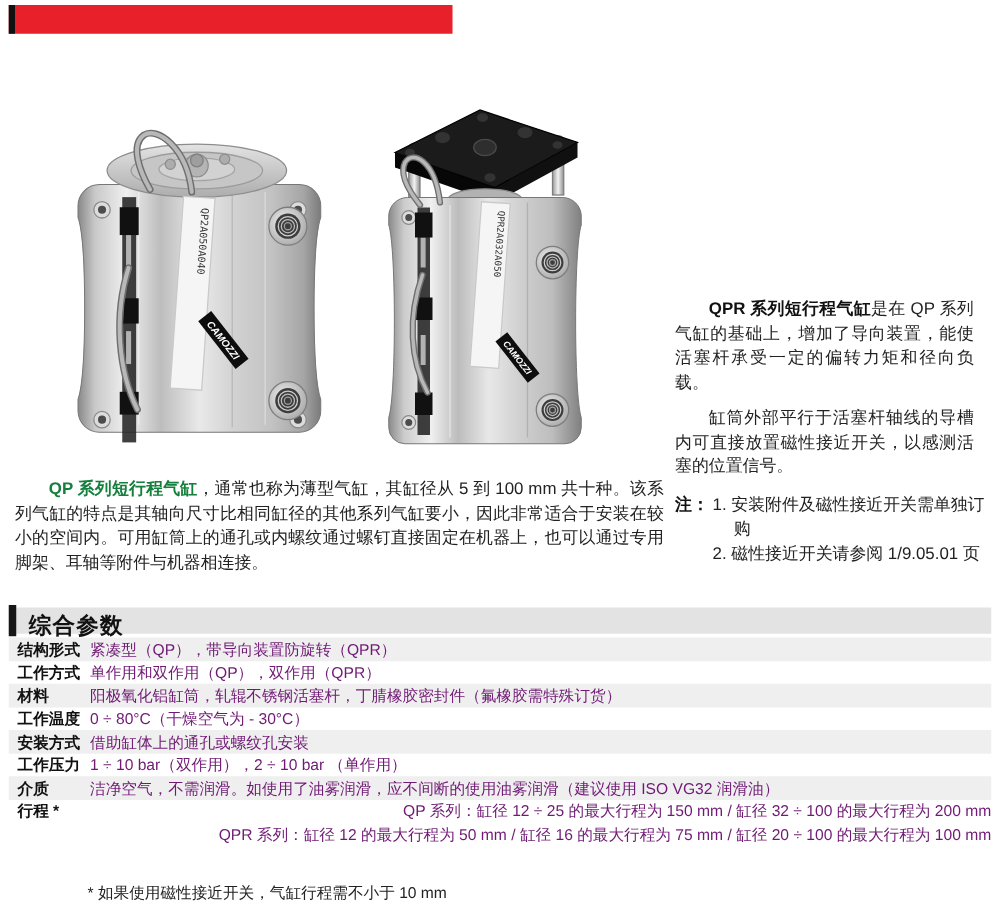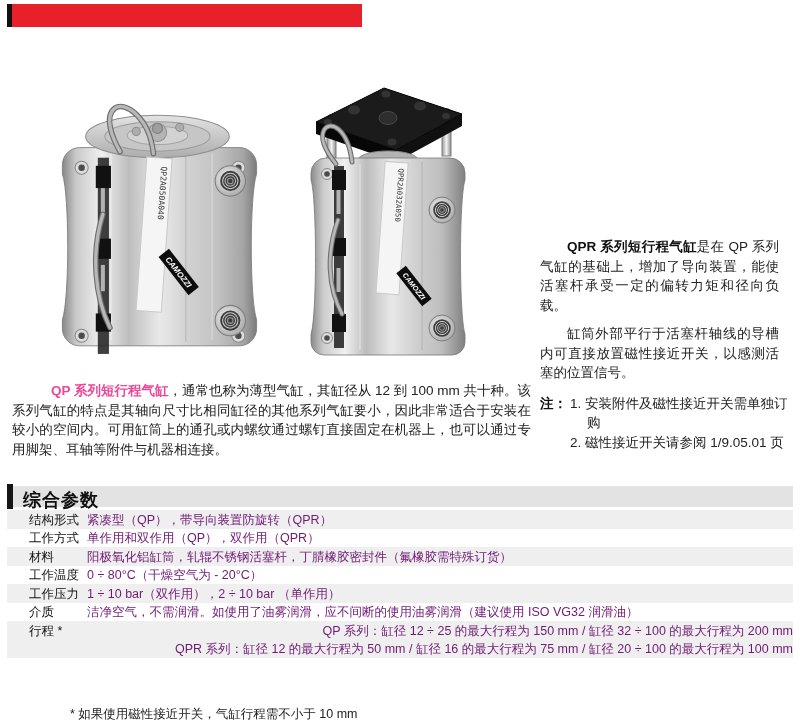--- a/index.html
+++ b/index.html
@@ -25,35 +25,35 @@
   .notes{display:flex;margin-top:11px;text-align:left;}
   .notes-label{font-weight:bold;width:30px;flex:0 0 30px;color:#111;}
   .notes-items{flex:1;}
   .note-item{padding-left:17px;text-indent:-17px;}
 
   
   .qp-para{
     position:absolute;left:12px;top:381px;width:519px;margin:0;
     font-size:13.5px;line-height:19.5px;text-align:justify;text-indent:2em;color:#222;
   }
-  .qp-para b{color:#ec4899;margin-left:12px;}
+  .qp-para b{color:#15803d;}
 
   
   .section-bar{
     position:absolute;left:7px;top:486px;width:786px;height:21px;
     background:var(--section-bg,#e3e3e3);
   }
   .section-bar .black-tab{position:absolute;left:0;top:-2px;width:6px;height:25px;background:#161616;}
   .section-title{position:absolute;left:16px;top:2px;font-size:18px;font-weight:bold;color:#111;letter-spacing:1px;}
 
   
   .spec-table{position:absolute;left:7px;top:510px;width:786px;font-size:12.5px;}
   .spec-row{display:flex;line-height:14px;padding:2.5px 0 2px 0;min-height:14px;}
   .spec-row:nth-child(odd){background:var(--stripe,#efefef);}
-  .spec-label{flex:0 0 58px;padding-left:22px;font-weight:normal;color:#111;}
+  .spec-label{flex:0 0 58px;padding-left:7px;font-weight:bold;color:#111;}
   .spec-value{flex:1;color:#701a75;}
   .spec-value div{margin-bottom:4.5px;text-align:right;}
   .spec-value div:last-child{margin-bottom:0;}
 
   .footnote{position:absolute;left:70px;top:706px;font-size:12.5px;color:#222;}
 
   
   .lbl-txt{font-family:"DejaVu Sans Mono","Liberation Mono",monospace;fill:#3a3a3a;}
   .brand-txt{font-family:"Liberation Sans","DejaVu Sans",sans-serif;font-weight:bold;font-style:italic;fill:#fff;}
 </style>
@@ -262,21 +262,21 @@
     <p>缸筒外部平行于活塞杆轴线的导槽内可直接放置磁性接近开关，以感测活塞的位置信号。</p>
     <div class="notes">
       <div class="notes-label">注：</div>
       <div class="notes-items">
         <div class="note-item">1. 安装附件及磁性接近开关需单独订购</div>
         <div class="note-item">2. 磁性接近开关请参阅 1/9.05.01 页</div>
       </div>
     </div>
   </div>
 
-  <p class="qp-para"><b>QP 系列短行程气缸</b><span>，通常也称为薄型气缸，其缸径从 12 到 100 mm 共十种。该系列气缸的特点是其轴向尺寸比相同缸径的其他系列气缸要小，因此非常适合于安装在较小的空间内。可用缸筒上的通孔或内螺纹通过螺钉直接固定在机器上，也可以通过专用脚架、耳轴等附件与机器相连接。</span></p>
+  <p class="qp-para"><b>QP 系列短行程气缸</b><span>，通常也称为薄型气缸，其缸径从 5 到 100 mm 共十种。该系列气缸的特点是其轴向尺寸比相同缸径的其他系列气缸要小，因此非常适合于安装在较小的空间内。可用缸筒上的通孔或内螺纹通过螺钉直接固定在机器上，也可以通过专用脚架、耳轴等附件与机器相连接。</span></p>
 
   <div class="section-bar">
     <div class="black-tab"></div>
     <div class="section-title">综合参数</div>
   </div>
 
   <div class="spec-table">
     <div class="spec-row">
       <div class="spec-label">结构形式</div>
       <div class="spec-value">紧凑型（QP），带导向装置防旋转（QPR）</div>
@@ -284,21 +284,25 @@
     <div class="spec-row">
       <div class="spec-label">工作方式</div>
       <div class="spec-value">单作用和双作用（QP），双作用（QPR）</div>
     </div>
     <div class="spec-row">
       <div class="spec-label">材料</div>
       <div class="spec-value">阳极氧化铝缸筒，轧辊不锈钢活塞杆，丁腈橡胶密封件（氟橡胶需特殊订货）</div>
     </div>
     <div class="spec-row">
       <div class="spec-label">工作温度</div>
-      <div class="spec-value">0 ÷ 80°C（干燥空气为 - 20°C）</div>
+      <div class="spec-value">0 ÷ 80°C（干燥空气为 - 30°C）</div>
+    </div>
+    <div class="spec-row">
+      <div class="spec-label">安装方式</div>
+      <div class="spec-value">借助缸体上的通孔或螺纹孔安装</div>
     </div>
     <div class="spec-row">
       <div class="spec-label">工作压力</div>
       <div class="spec-value">1 ÷ 10 bar（双作用），2 ÷ 10 bar （单作用）</div>
     </div>
     <div class="spec-row">
       <div class="spec-label">介质</div>
       <div class="spec-value">洁净空气，不需润滑。如使用了油雾润滑，应不间断的使用油雾润滑（建议使用 ISO VG32 润滑油）</div>
     </div>
     <div class="spec-row">

